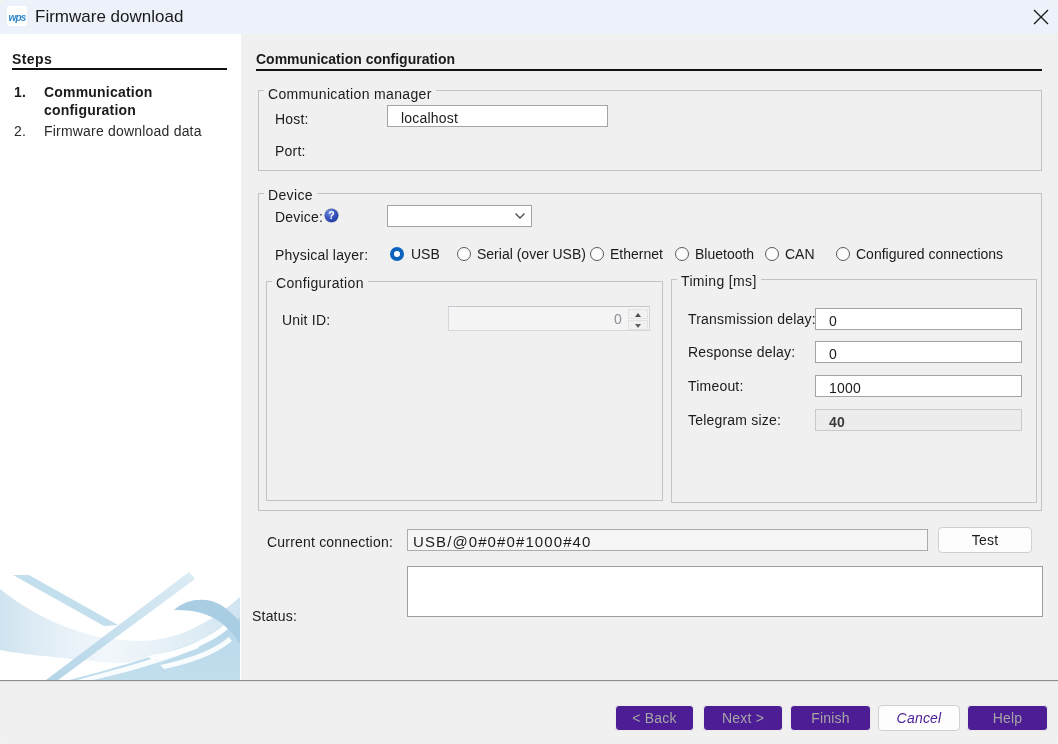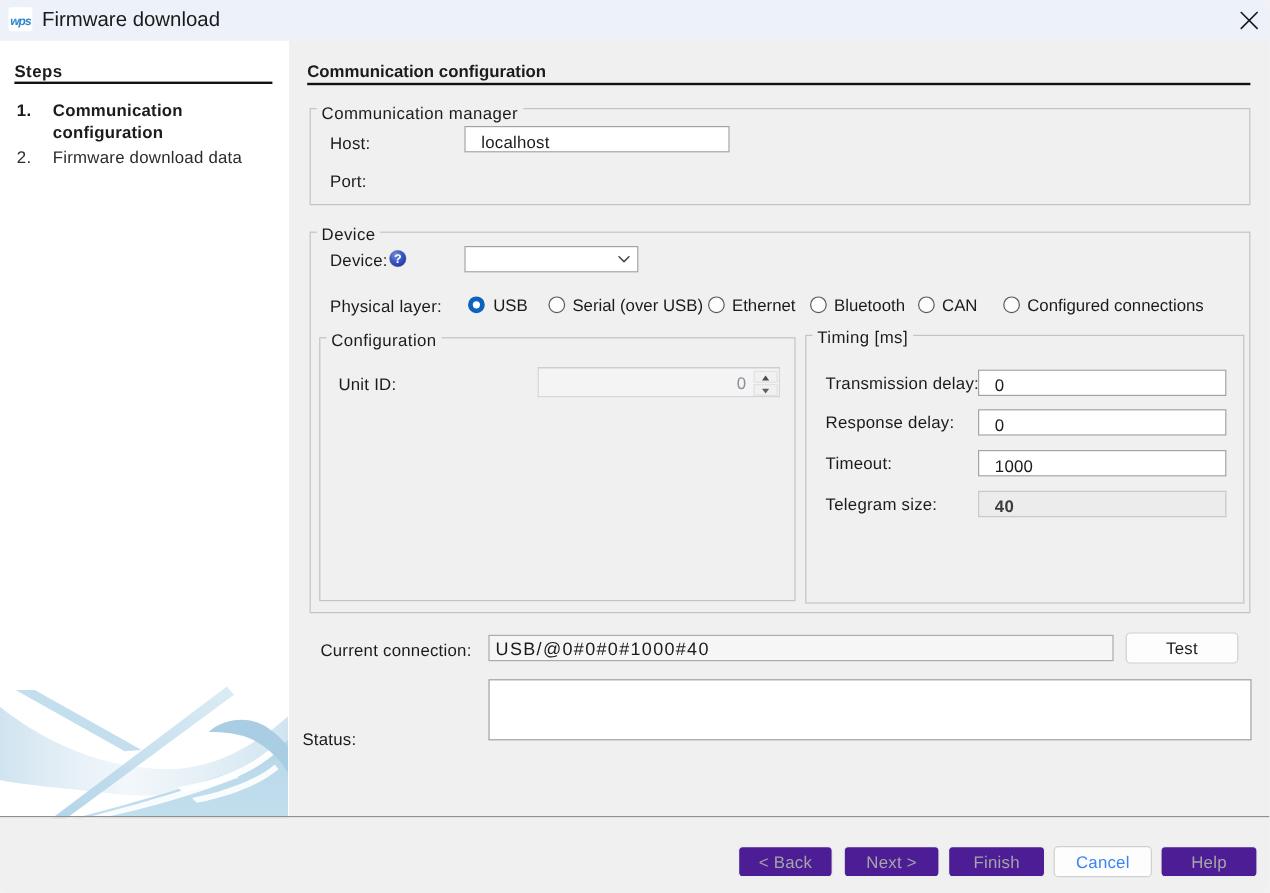--- a/index.html
+++ b/index.html
@@ -66,21 +66,21 @@
 #curI{left:407px;top:529px;width:521px;height:22px;background:#f6f6f6;border:1px solid #ababab;line-height:24px;padding:0 5px;font-size:15px;letter-spacing:1.1px;overflow:hidden;}
 #testB{left:938px;top:527px;width:94px;height:26px;background:#fdfdfd;border:1px solid #d0d0d0;border-radius:4px;text-align:center;line-height:24px;}
 #statL{left:252px;top:560px;margin-top:44px;}
 #statB{left:407px;top:566px;width:636px;height:51px;background:#fff;border:1px solid #9e9e9e;}
 
 #divider1{left:0;top:680px;width:1058px;height:1px;background:#8f8f8f;}
 #divider2{left:0;top:681px;width:1058px;height:1px;background:#e3e3e3;}
 #footer{left:0;top:682px;width:1058px;height:62px;background:#f0f0f0;}
 .btn{top:705px;height:26px;border-radius:4px;text-align:center;line-height:24px;font-size:14px;}
 .btnDis{background:#4c1d95;border:1px solid #ececec;color:#a6a6a6;}
-.btnEn{background:#fdfdfd;border:1px solid #d0d0d0;color:#3b82f6;}
+.btnEn{background:#fdfdfd;border:1px solid #d0d0d0;color:#4c1d95;font-style:italic;}
 </style>
 </head>
 <body>
 <div id="win">
   <div id="titlebar" class="abs"></div>
   <div id="appicon" class="abs"><span>wps</span></div>
   <div id="apptitle" class="abs">Firmware download</div>
   <svg id="closex" class="abs" viewBox="0 0 22 28">
       <path d="M4 7 L18 21 M18 7 L4 21" stroke="#1c1c1c" stroke-width="1.4" fill="none"></path>
     </svg>

